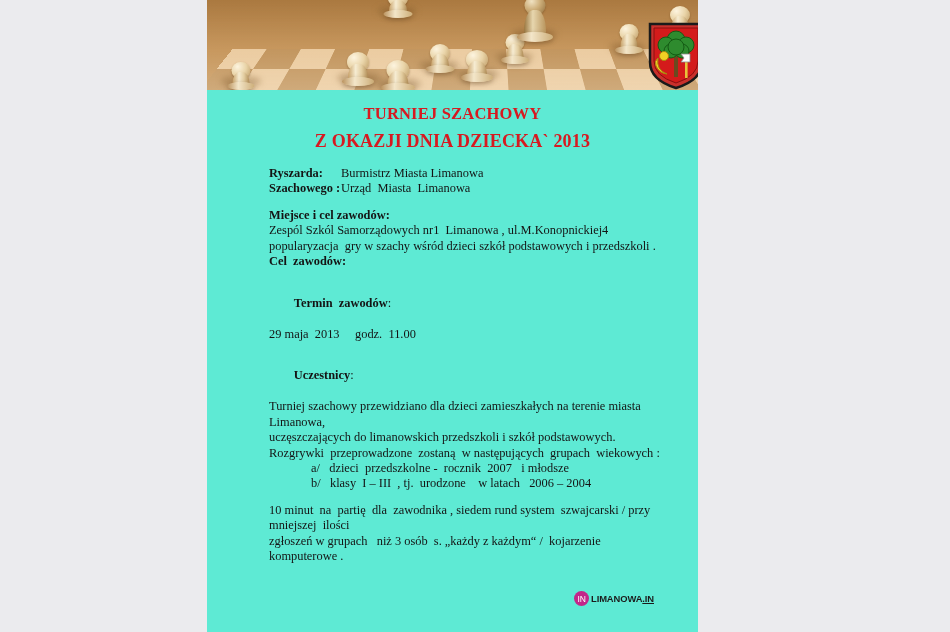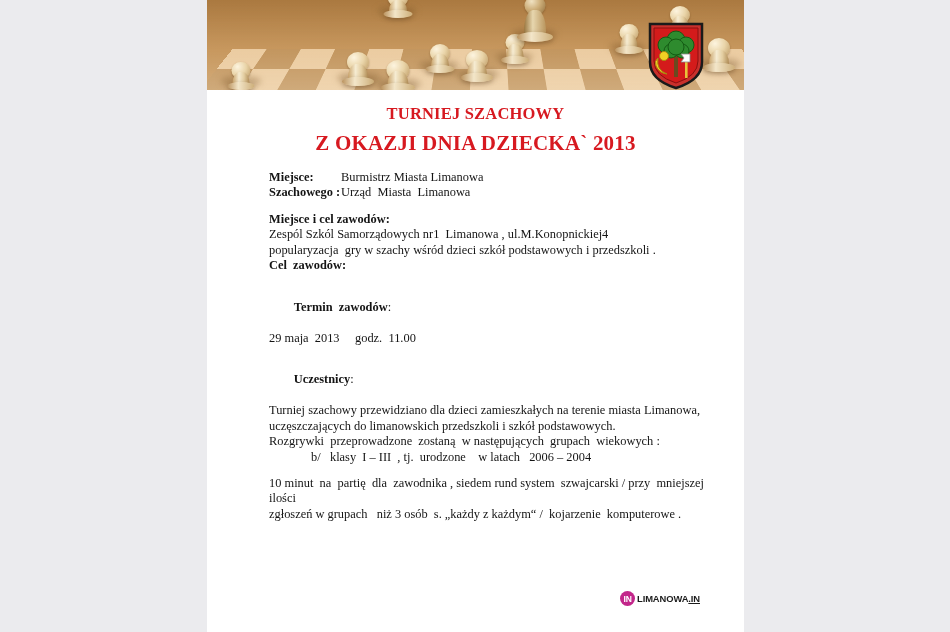--- a/index.html
+++ b/index.html
@@ -5,22 +5,22 @@
   html,body{margin:0;padding:0;}
   body{
     width:950px;height:632px;
     background:#ebebee;
     font-family:"Liberation Serif", serif;
     overflow:hidden;
   }
   #page{
     position:absolute;
     left:207px;top:0;
-    width:537px;height:632px;
-    background:#ffffff;
+    width:491px;height:632px;
+    background:#5eead4;
     overflow:hidden;
   }
 
   
   #chess-header{
     position:relative;
     width:537px;height:90px;
     overflow:hidden;
     background:#c08c4e;
   }
@@ -76,41 +76,41 @@
     padding:0 0 0 0;
     color:#141414;
   }
   .title{
     text-align:center;
     color:#d71920;
     font-weight:bold;
     letter-spacing:.2px;
   }
   #title1{font-size:16.5px;margin-top:14px;}
-  #title2{font-size:21px;margin-top:7px;}
+  #title2{font-size:18px;margin-top:7px;}
 
   .block{margin-left:62px;margin-right:38px;}
   .ln{font-size:12.4px;line-height:15.4px;white-space:pre-wrap;}
   .b{font-weight:bold;}
   .gap{height:11px;}
   .indent{padding-left:42px;}
   .kv{display:flex;}
   .kv .k{font-weight:bold;width:72px;flex:none;}
 
   
   #watermark{
     position:absolute;right:44px;bottom:26px;
     display:flex;align-items:center;gap:2px;
     z-index:9;
   }
   #wm-badge{
     width:15px;height:15px;border-radius:50%;
     background:#c2268a;
     color:#fff;font-family:"Liberation Sans",sans-serif;
-    font-size:8.5px;font-weight:bold;
+    font-size:8.5px;font-weight:normal;
     display:flex;align-items:center;justify-content:center;
     letter-spacing:-.3px;
   }
   #wm-text{
     font-family:"Liberation Sans",sans-serif;
     font-size:9.4px;font-weight:bold;color:#1b1b1b;
     letter-spacing:-.1px;
   }
   #wm-text .tld{ text-decoration:underline; }
 </style>
@@ -226,21 +226,21 @@
   </div>
 
   <div id="doc">
 
     <div id="title1" class="title">TURNIEJ SZACHOWY</div>
     <div id="title2" class="title">Z  OKAZJI DNIA DZIECKA` 2013</div>
 
     <div class="block" style="margin-top:14px;">
 
       <div class="kv ln">
-        <span class="k">Miejsce:</span>
+        <span class="k">Ryszarda:</span>
         <span>Burmistrz Miasta Limanowa</span>
       </div>
       <div class="kv ln">
         <span class="k">Szachowego :</span>
         <span>Urząd  Miasta  Limanowa</span>
       </div>
 
       <div class="gap"></div>
 
       <div class="ln b">Miejsce i cel zawodów:</div>
@@ -256,20 +256,21 @@
       <div class="ln">29 maja  2013     godz.  11.00</div>
 
       <div class="gap"></div>
 
       <div class="ln">
         <span class="b">Uczestnicy</span><span>:</span>
       </div>
       <div class="ln">Turniej szachowy przewidziano dla dzieci zamieszkałych na terenie miasta Limanowa,</div>
       <div class="ln">uczęszczających do limanowskich przedszkoli i szkół podstawowych.</div>
       <div class="ln">Rozgrywki  przeprowadzone  zostaną  w następujących  grupach  wiekowych :</div>
+      <div class="ln indent">a/   dzieci  przedszkolne -  rocznik  2007   i młodsze</div>
       <div class="ln indent">b/   klasy  I – III  , tj.  urodzone    w latach   2006 – 2004</div>
 
       <div class="gap"></div>
 
       <div class="ln">10 minut  na  partię  dla  zawodnika , siedem rund system  szwajcarski / przy  mniejszej  ilości</div>
       <div class="ln">zgłoszeń w grupach   niż 3 osób  s. „każdy z każdym“ /  kojarzenie  komputerowe .</div>
 
       <div class="gap"></div>
 
     </div>

